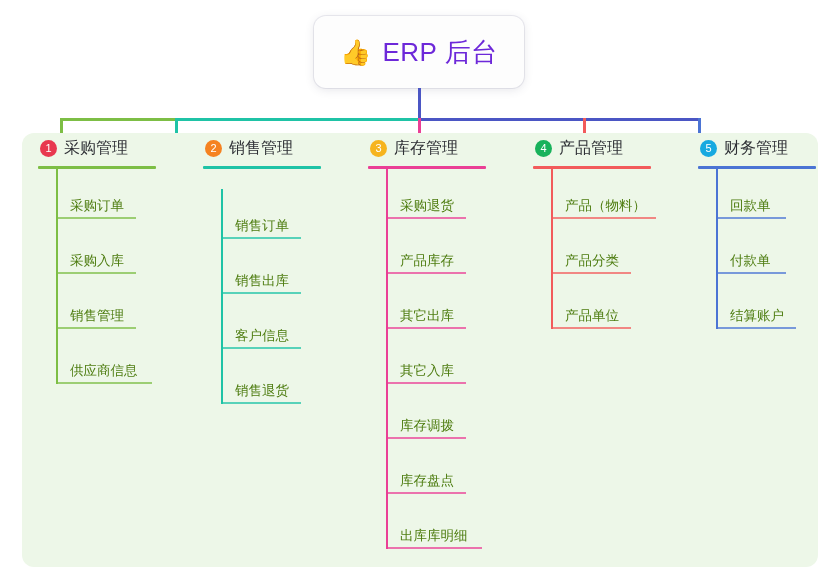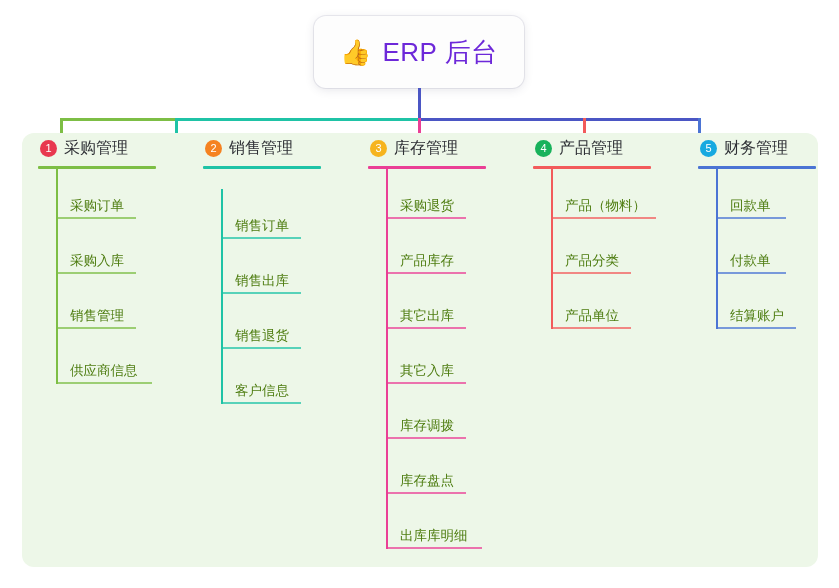--- a/index.html
+++ b/index.html
@@ -119,25 +119,25 @@
             <div class="spine" style="height: 215px; background: rgb(31, 195, 166);"></div>
             <div class="item">
               <span class="item-label">销售订单</span>
               <div class="item-rule" style="width: 80px; background: rgb(31, 195, 166); opacity: 0.72;"></div>
             </div>
             <div class="item">
               <span class="item-label">销售出库</span>
               <div class="item-rule" style="width: 80px; background: rgb(31, 195, 166); opacity: 0.72;"></div>
             </div>
             <div class="item">
+              <span class="item-label">客户信息</span>
+              <div class="item-rule" style="width: 80px; background: rgb(31, 195, 166); opacity: 0.72;"></div>
+            </div>
+            <div class="item">
               <span class="item-label">销售退货</span>
-              <div class="item-rule" style="width: 80px; background: rgb(31, 195, 166); opacity: 0.72;"></div>
-            </div>
-            <div class="item">
-              <span class="item-label">客户信息</span>
               <div class="item-rule" style="width: 80px; background: rgb(31, 195, 166); opacity: 0.72;"></div>
             </div>
           </div>
         </div>
         <div class="col" style="left: 346px;">
           <div class="col-head">
             <span class="badge" style="background: rgb(246, 180, 30);">3</span>
             <span class="col-title">库存管理</span>
           </div>
           <div class="head-rule" style="width: 118px; background: rgb(234, 63, 149);"></div>

